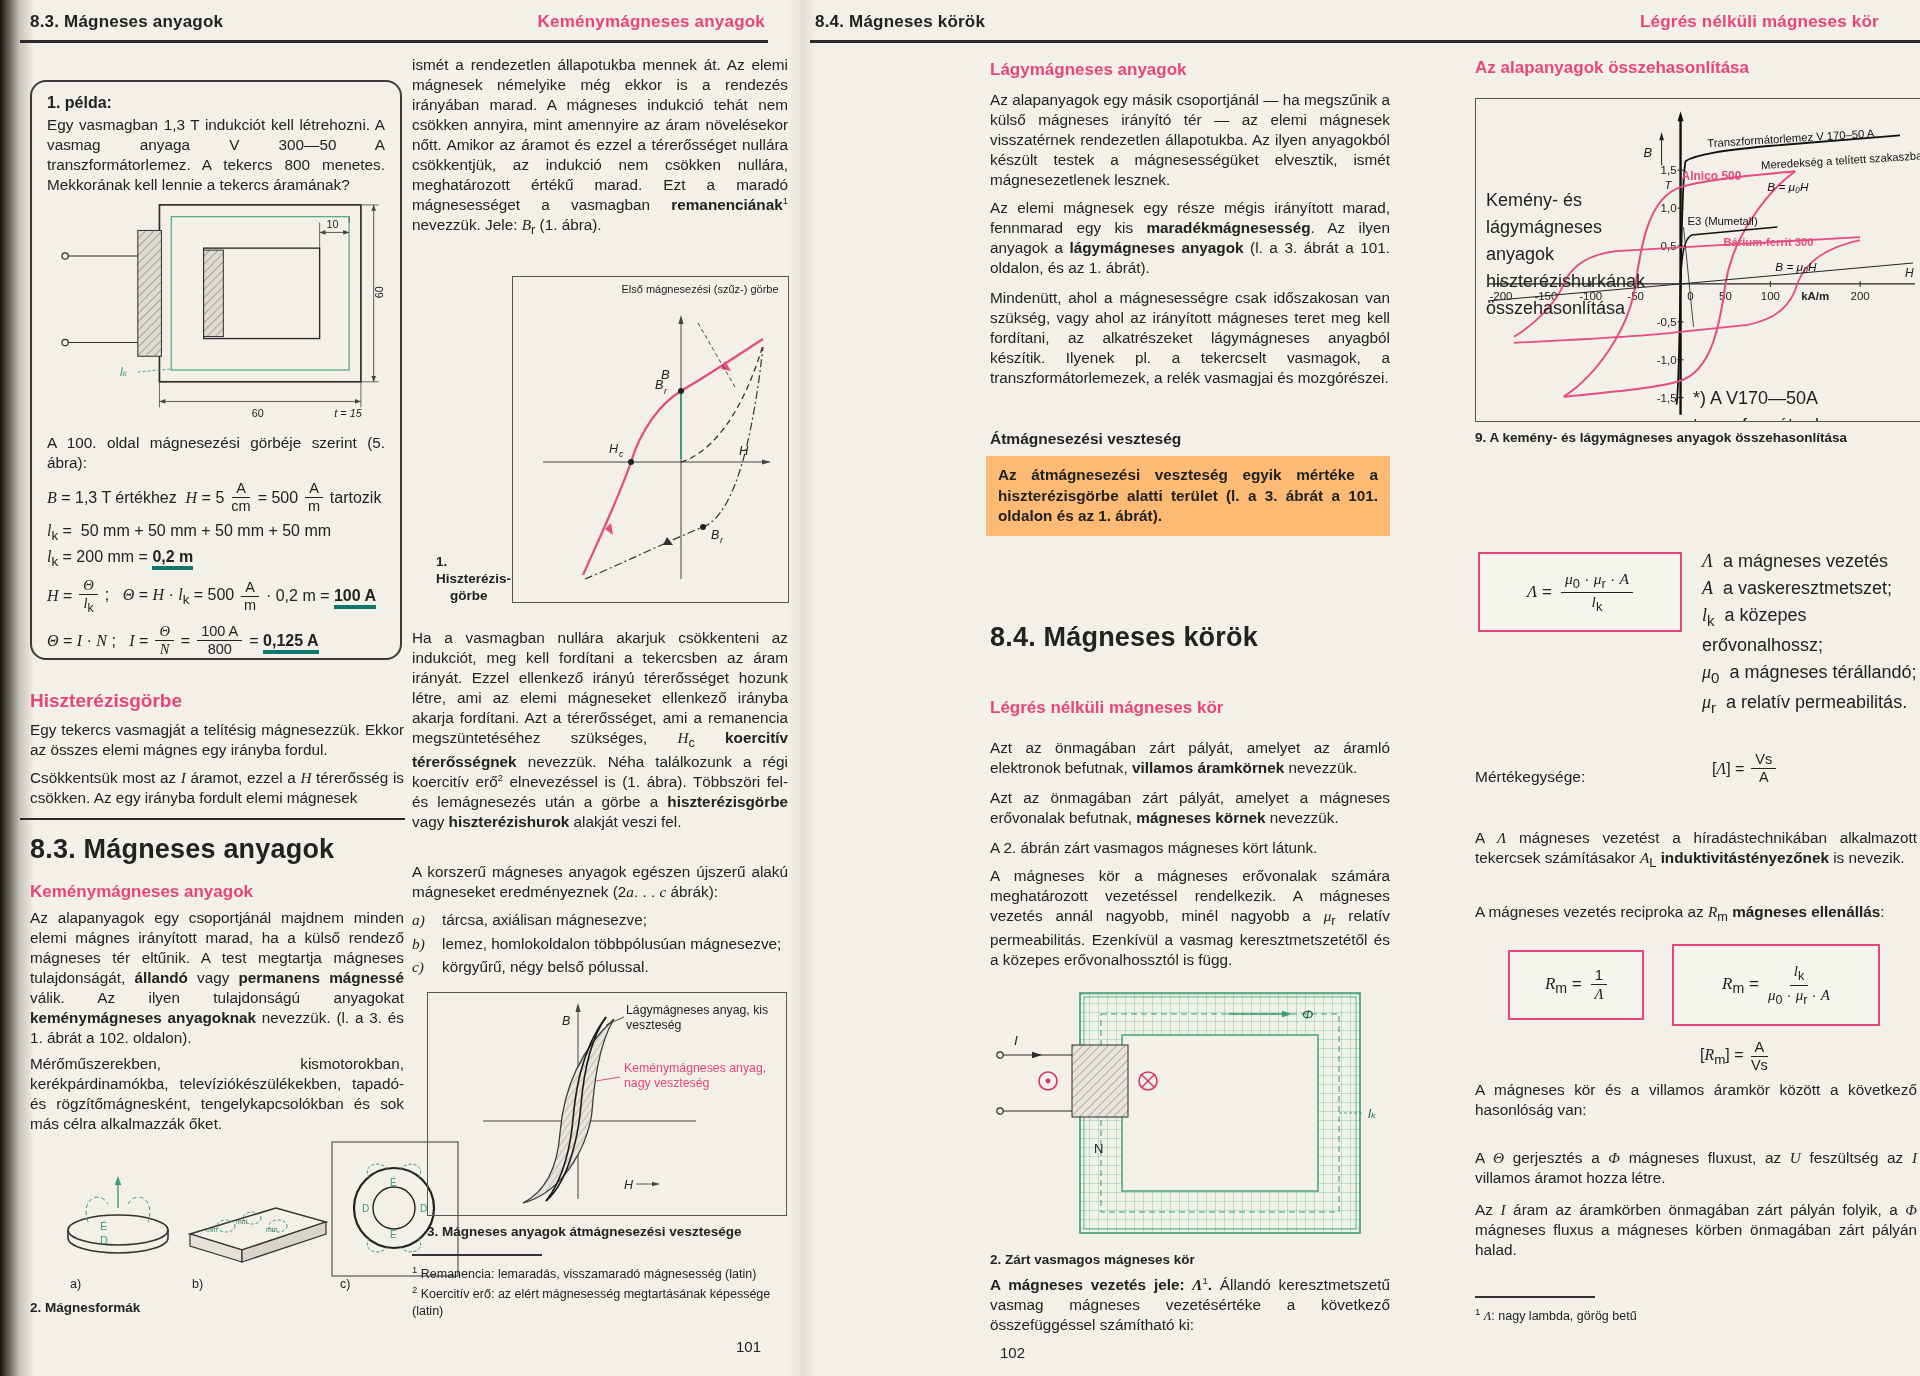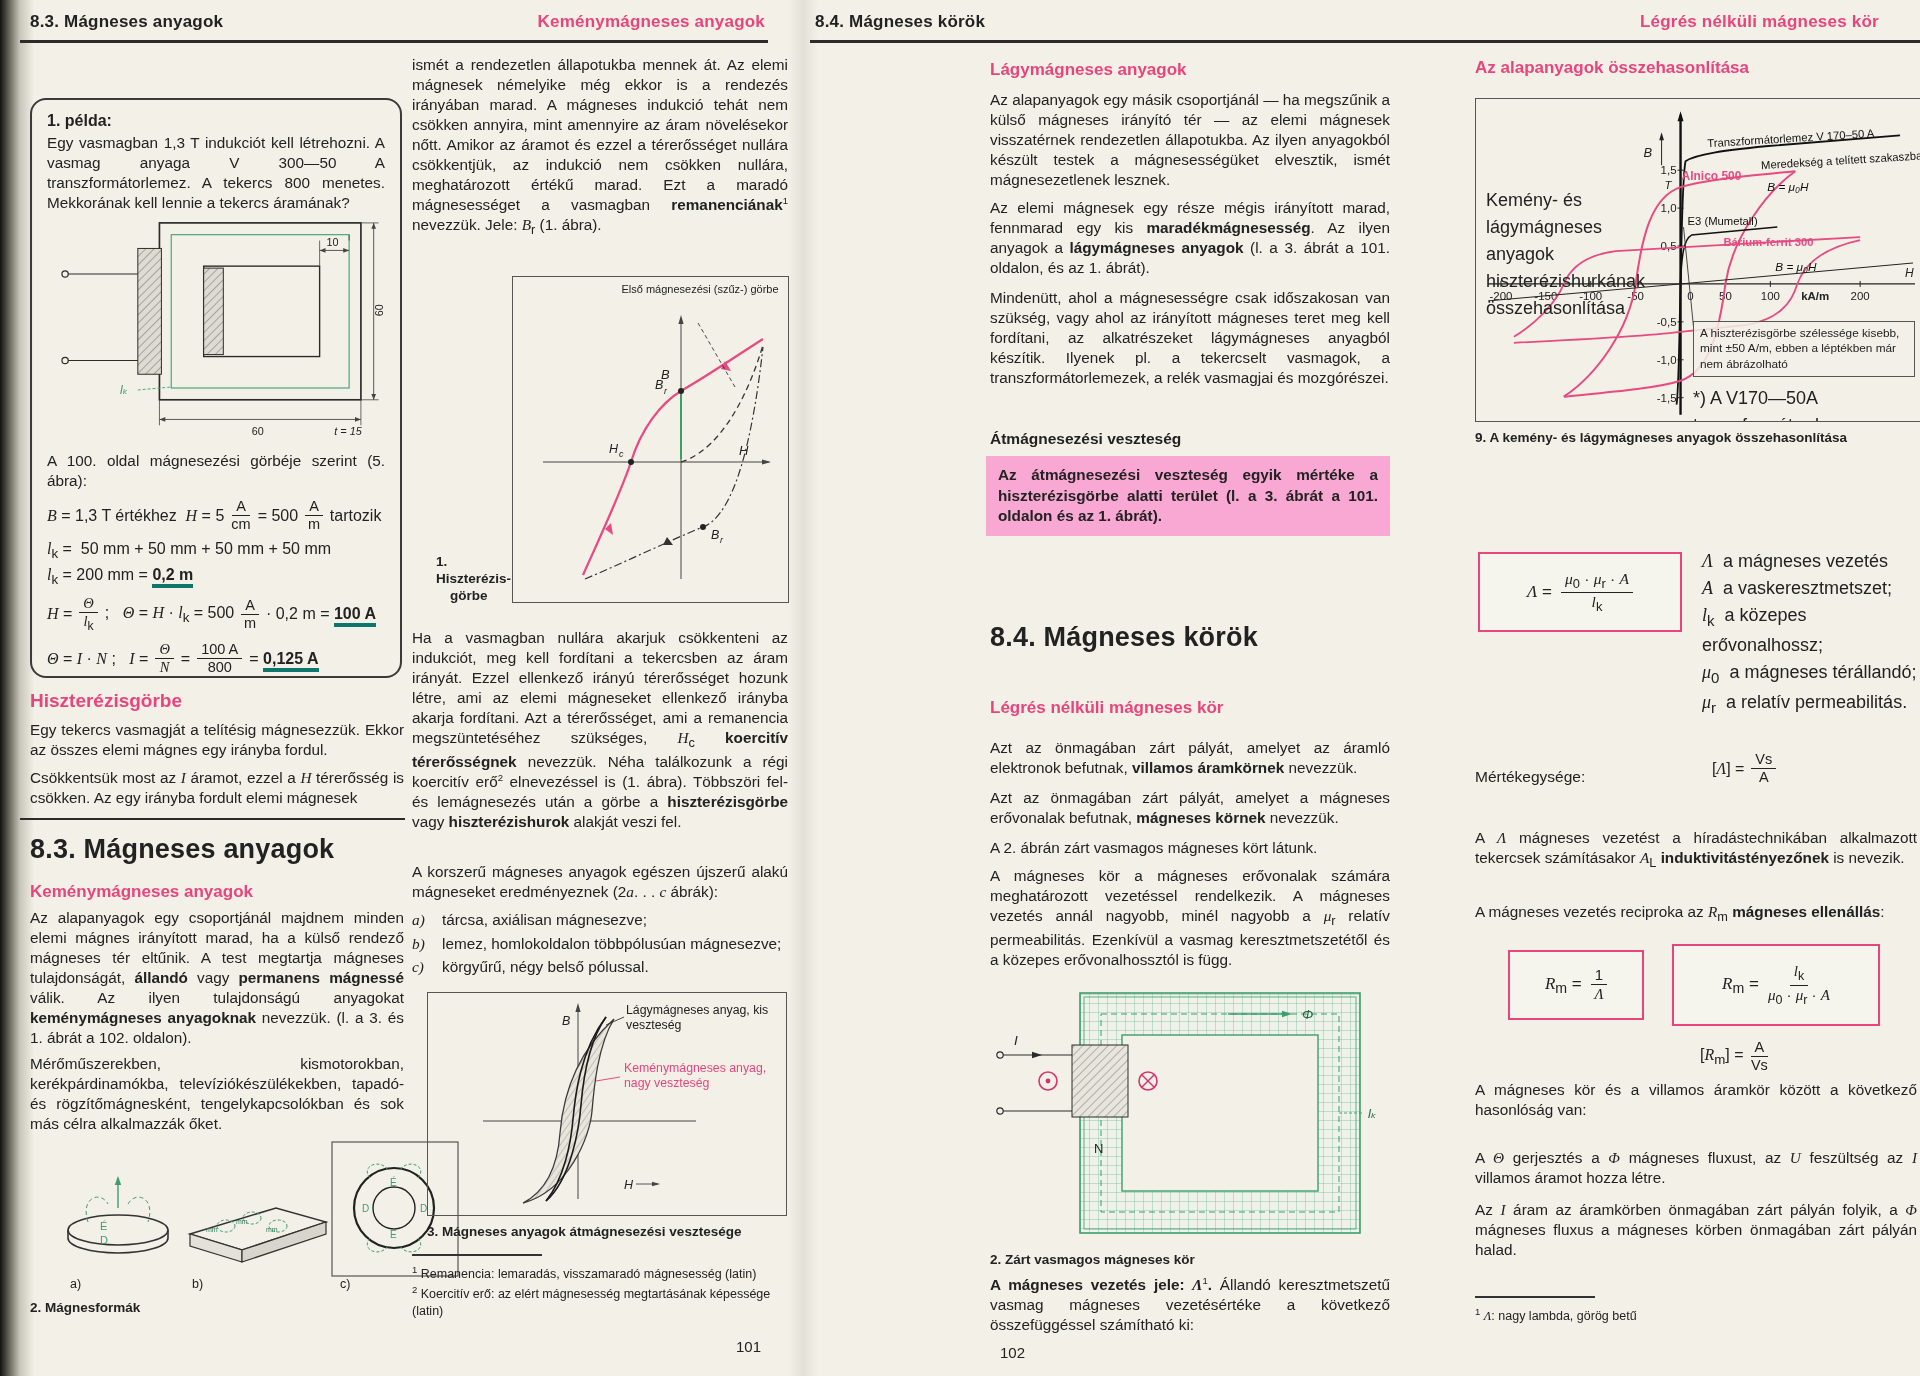--- a/index.html
+++ b/index.html
@@ -26,39 +26,39 @@
   .caption{font-size:13.5px;font-weight:bold;line-height:1.25;}
   .footnote{font-size:12.5px;line-height:1.35;}
   .pagenum{font-size:15px;}
   .xbox{border:2px solid #3a3a3a;border-radius:16px;}
   .figframe{border:1.5px solid #555;}
   .fline{display:flex;align-items:center;gap:7px;font-size:16px;white-space:nowrap;}
   .frac{display:inline-flex;flex-direction:column;align-items:center;line-height:1.05;font-size:14.5px;}
   .frac .num{border-bottom:1.4px solid #222;padding:0 4px 1px;}
   .frac .den{padding-top:1px;}
   .res{border-bottom:4px solid #0f766e;padding-bottom:1px;font-weight:bold;}
-  .hilite{background:#f9a8d4;font-weight:bold;font-size:15.3px;line-height:1.35;padding:9px 12px;text-align:justify;}
+  .hilite{background:#fdba74;font-weight:bold;font-size:15.3px;line-height:1.35;padding:9px 12px;text-align:justify;}
   .fbox{border:2px solid #e8457e;display:flex;align-items:center;justify-content:center;gap:9px;font-size:17px;background:rgba(255,255,255,.25);}
   .legend-sm{font-size:18px;line-height:1.5;}
   .annot-box{border:1px solid #555;font-size:11.8px;line-height:1.3;padding:4px 6px;background:rgba(242,240,231,.85);}
   .bold{font-weight:bold;}
   sup{font-size:9.5px;}
   i{font-family:"Liberation Serif","DejaVu Serif",serif;}
 </style>
 </head>
 <body>
 
 <div class="spine"></div>
 <div class="seam"></div>
 
 <div class="abs runhead" style="left:30px;top:12px;">8.3. Mágneses anyagok</div>
 <div class="abs runhead pink" style="left:470px;top:12px;width:295px;text-align:right;">Keménymágneses anyagok</div>
 <div class="abs rule" style="left:20px;top:40px;width:748px;"></div>
 
-<div class="abs xbox" style="left:30px;top:80px;width:372px;height:580px;padding:12px 15px;box-sizing:border-box;margin-top:18px;">
+<div class="abs xbox" style="left:30px;top:80px;width:372px;height:580px;padding:12px 15px;box-sizing:border-box;">
   <div class="bold" style="font-size:16px;">1. példa:</div>
   <div class="body-txt" style="margin-top:3px;">Egy vasmagban 1,3 T indukciót kell létrehozni. A vasmag anyaga V 300—50 A transzformátorlemez. A tekercs 800 menetes. Mekkorának kell lennie a tekercs áramának?</div>
 
   <svg width="340" height="228" viewBox="0 0 345 232" style="margin:4px 0 0 -4px;">
     <defs>
       <pattern id="hatch1" width="6" height="6" patternUnits="userSpaceOnUse" patternTransform="rotate(45)">
         <rect width="6" height="6" fill="#dddbd2"></rect>
         <line x1="0" y1="0" x2="0" y2="6" stroke="#8a8a85" stroke-width="1.4"></line>
       </pattern>
     </defs>
@@ -434,21 +434,20 @@
     <text x="206" y="81" font-size="12" font-weight="bold" fill="#e64b82">Alnico 500</text>
     <text x="286" y="70" font-size="11.3" fill="#111" transform="rotate(-3.5 286 70)">Meredekség a telített szakaszban</text>
     <text x="292" y="92" font-size="11.8" font-style="italic" fill="#111">B = μ₀H</text>
     <text x="212" y="126" font-size="11.3" fill="#111">E3 (Mumetall)</text>
     <text x="248" y="147" font-size="11.3" font-weight="bold" fill="#e64b82">Bárium-ferrit  300</text>
     <text x="300" y="172" font-size="11.8" font-style="italic" fill="#111">B = μ₀H</text>
 
     <line x1="218" y1="228" x2="208" y2="128" stroke="#333" stroke-width=".9"></line>
   </svg>
   <div class="abs legend-sm" style="left:10px;top:88px;width:108px;">Kemény- és lágymágneses anyagok hiszterézishurkának összehasonlítása</div>
-  <div class="abs annot-box" style="left:217px;top:222px;width:208px;">A hiszterézisgörbe szélessége kisebb, mint ±50 A/m, ebben a léptékben már nem ábrázolható</div>
   <div class="abs legend-sm" style="left:217px;top:286px;width:215px;">*) A V170—50A transzformátor-lemez remanenciája = 0,6 T</div>
 </div>
 <div class="abs caption" style="left:1475px;top:430px;width:430px;">9. A kemény- és lágymágneses anyagok összehasonlítása</div>
 
 <div class="abs fbox" style="left:1478px;top:552px;width:200px;height:76px;">
   <span><i>Λ</i> =</span>
   <span class="frac" style="font-size:15.5px;">
     <span class="num"><i>μ</i><sub>0</sub> · <i>μ</i><sub>r</sub> · <i>A</i></span>
     <span class="den"><i>l</i><sub>k</sub></span>
   </span>

